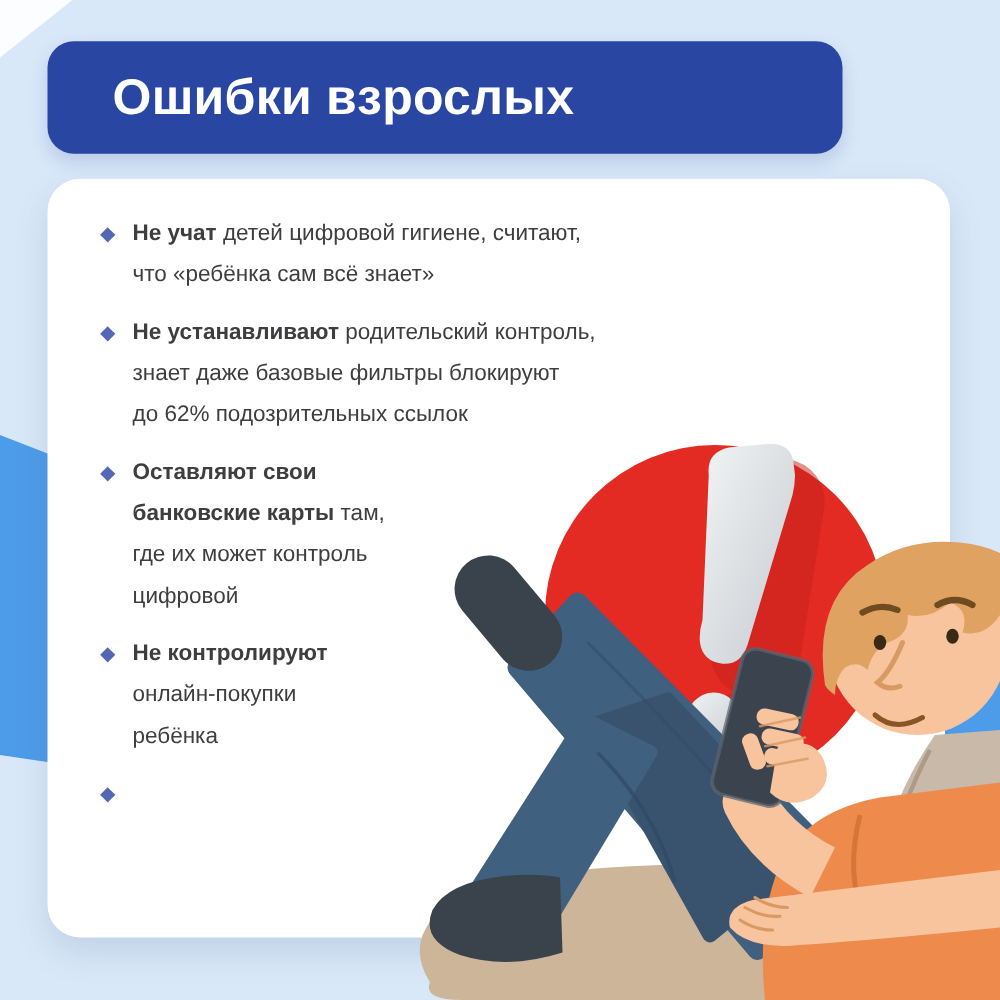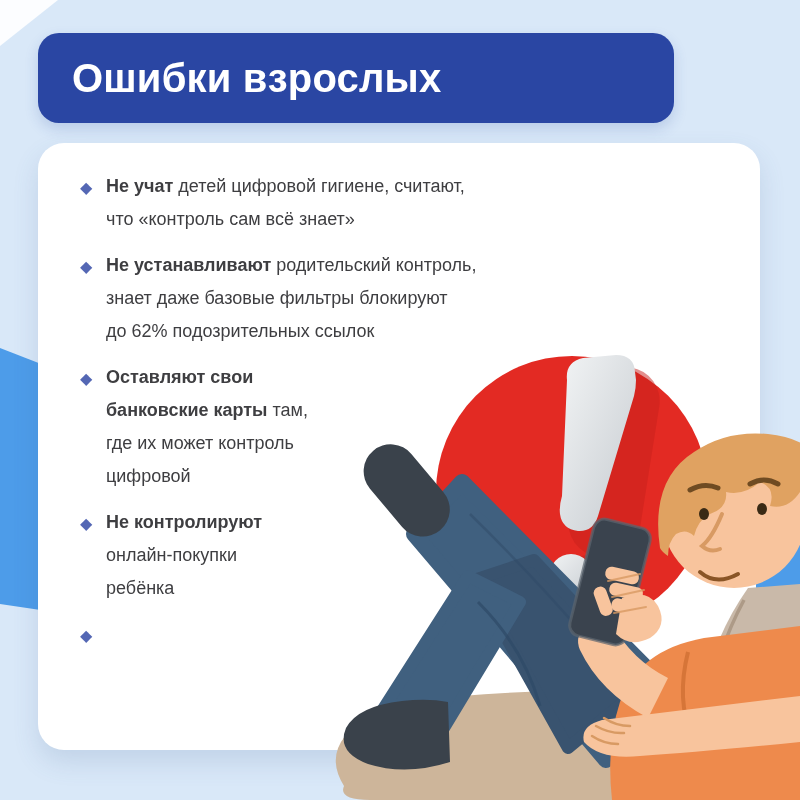--- a/index.html
+++ b/index.html
@@ -10,21 +10,21 @@
   }
   .layer{position:absolute;inset:0;}
   svg{display:block;}
   
   .header-banner{
     position:absolute;left:38px;top:33px;width:636px;height:90px;
     border-radius:21px;display:flex;align-items:center;z-index:2;
     box-shadow:0 6px 14px rgba(40,70,160,.18);
   }
   .header-banner h1{
-    margin:0;padding-left:34px;font-size:40px;font-weight:bold;
+    margin:18px;padding-left:34px;font-size:40px;font-weight:bold;
     letter-spacing:.2px;
   }
   
   .content-card{
     position:absolute;left:38px;top:143px;width:722px;height:607px;
     border-radius:26px;z-index:2;box-sizing:border-box;
     padding:27px 24px 0 42px;
     box-shadow:0 12px 26px rgba(70,100,150,.16);
   }
   ul.bullet-list{list-style:none;margin:0;padding:0;}
@@ -51,21 +51,21 @@
 <div class="header-banner" style="background: rgb(42, 70, 163); color: rgb(255, 255, 255);">
   <h1>Ошибки взрослых</h1>
 </div>
 
 <div class="content-card" style="background: rgb(255, 255, 255); color: rgb(62, 62, 65);">
   <ul class="bullet-list">
       <li class="list-item">
         <span class="bullet" style="color: rgb(84, 103, 180);">◆</span>
         <div class="item-text">
           <div class="line"><span class="b">Не учат</span><span> детей цифровой гигиене, считают,</span></div>
-          <div class="line"><span>что «контроль сам всё знает»</span></div>
+          <div class="line"><span>что «ребёнка сам всё знает»</span></div>
         </div>
       </li>
       <li class="list-item">
         <span class="bullet" style="color: rgb(84, 103, 180);">◆</span>
         <div class="item-text">
           <div class="line"><span class="b">Не устанавливают</span><span> родительский контроль,</span></div>
           <div class="line"><span>знает даже базовые фильтры блокируют</span></div>
           <div class="line"><span>до 62% подозрительных ссылок</span></div>
         </div>
       </li>

